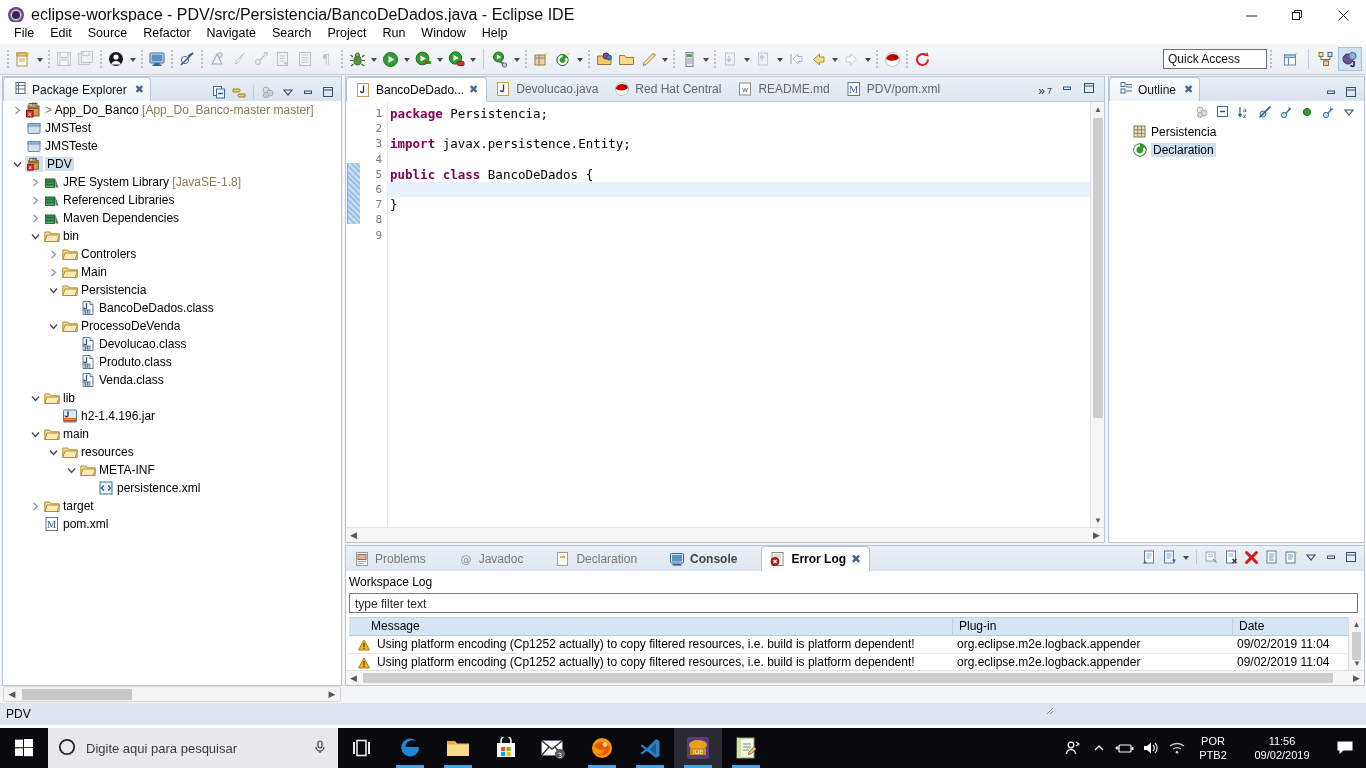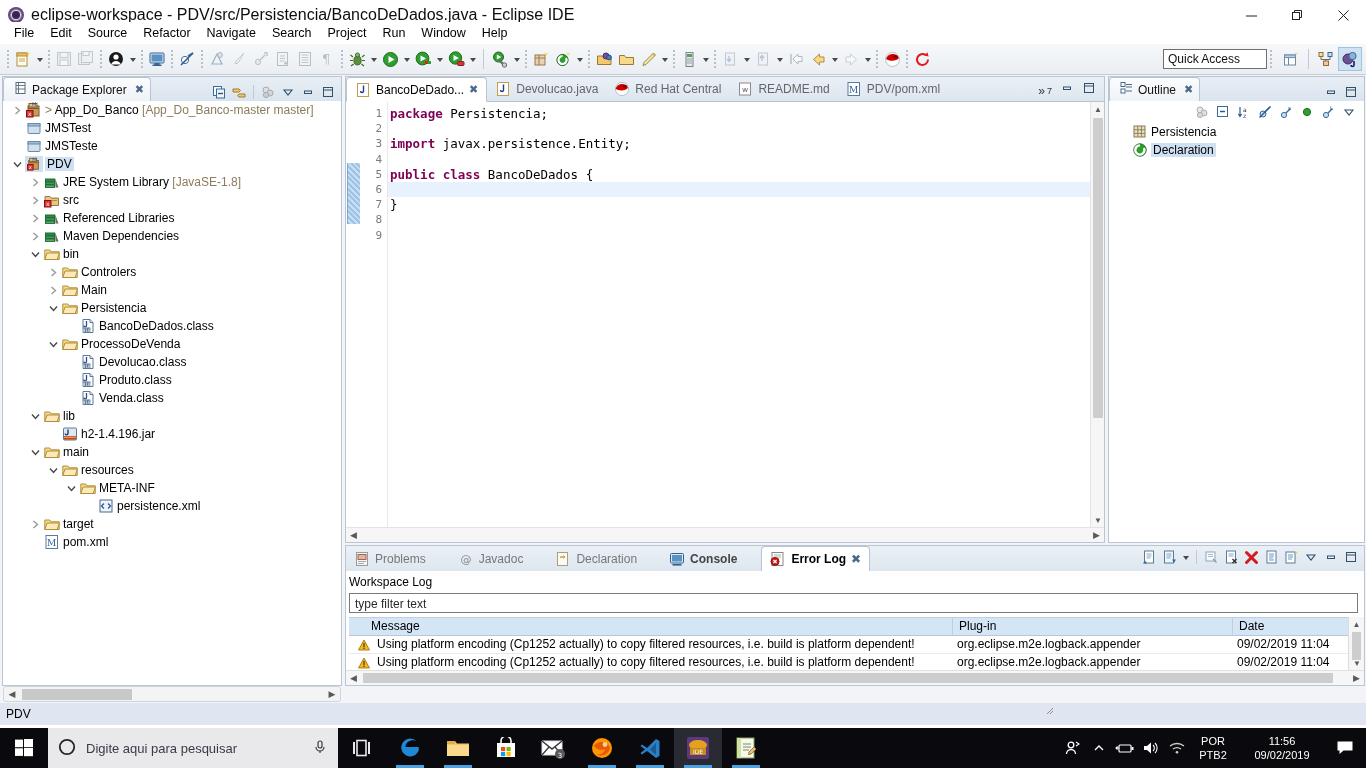--- a/index.html
+++ b/index.html
@@ -693,37 +693,20 @@
             </span>
             <span class="node-icon">
               <svg width="16" height="16" viewBox="0 0 16 16">
                 <rect x="1.5" y="5" width="9" height="2.4" fill="#2f8f4f" stroke="#1e6b2e"></rect>
                 <rect x="1.5" y="8" width="9" height="2.4" fill="#3fa060" stroke="#1e6b2e"></rect>
                 <rect x="1.5" y="11" width="9" height="2.4" fill="#5ab078" stroke="#1e6b2e"></rect>
                 <path d="M11 4 L14.5 13.5 L11.5 13.5 Z" fill="#6a6a6a"></path>
               </svg>
             </span>
             <span class="node-label">JRE System Library<span class="dim"> [JavaSE-1.8]</span></span>
-          </div>
-          <div class="tree-row">
-            <span style="width:24px" class="tw"></span>
-            <span class="twisty">
-              <svg width="9" height="9" viewBox="0 0 9 9">
-                <polyline points="2.5,1 6.5,4.5 2.5,8" fill="none" stroke="#9a9a9a" stroke-width="1.4"></polyline>
-              </svg>
-            </span>
-            <span class="node-icon">
-              <svg width="16" height="16" viewBox="0 0 16 16">
-                <path d="M1 13.5 V4.5 h5 l1.2 1.6 h7.3 v7.4 z" fill="#e8c48a" stroke="#9a7a33"></path>
-                <rect x="0.5" y="8.5" width="6.5" height="6.5" fill="#d33" stroke="#8a1010"></rect>
-                <text x="3.7" y="14" text-anchor="middle" font-size="6" fill="#fff" font-family="DejaVu Sans, sans-serif">x</text>
-                <path d="M8 6.5 h5 M8 8.5 h5" stroke="#b08f3a"></path>
-              </svg>
-            </span>
-            <span class="node-label">src</span>
           </div>
           <div class="tree-row">
             <span style="width:24px" class="tw"></span>
             <span class="twisty">
               <svg width="9" height="9" viewBox="0 0 9 9">
                 <polyline points="2.5,1 6.5,4.5 2.5,8" fill="none" stroke="#9a9a9a" stroke-width="1.4"></polyline>
               </svg>
             </span>
             <span class="node-icon">
               <svg width="16" height="16" viewBox="0 0 16 16">

